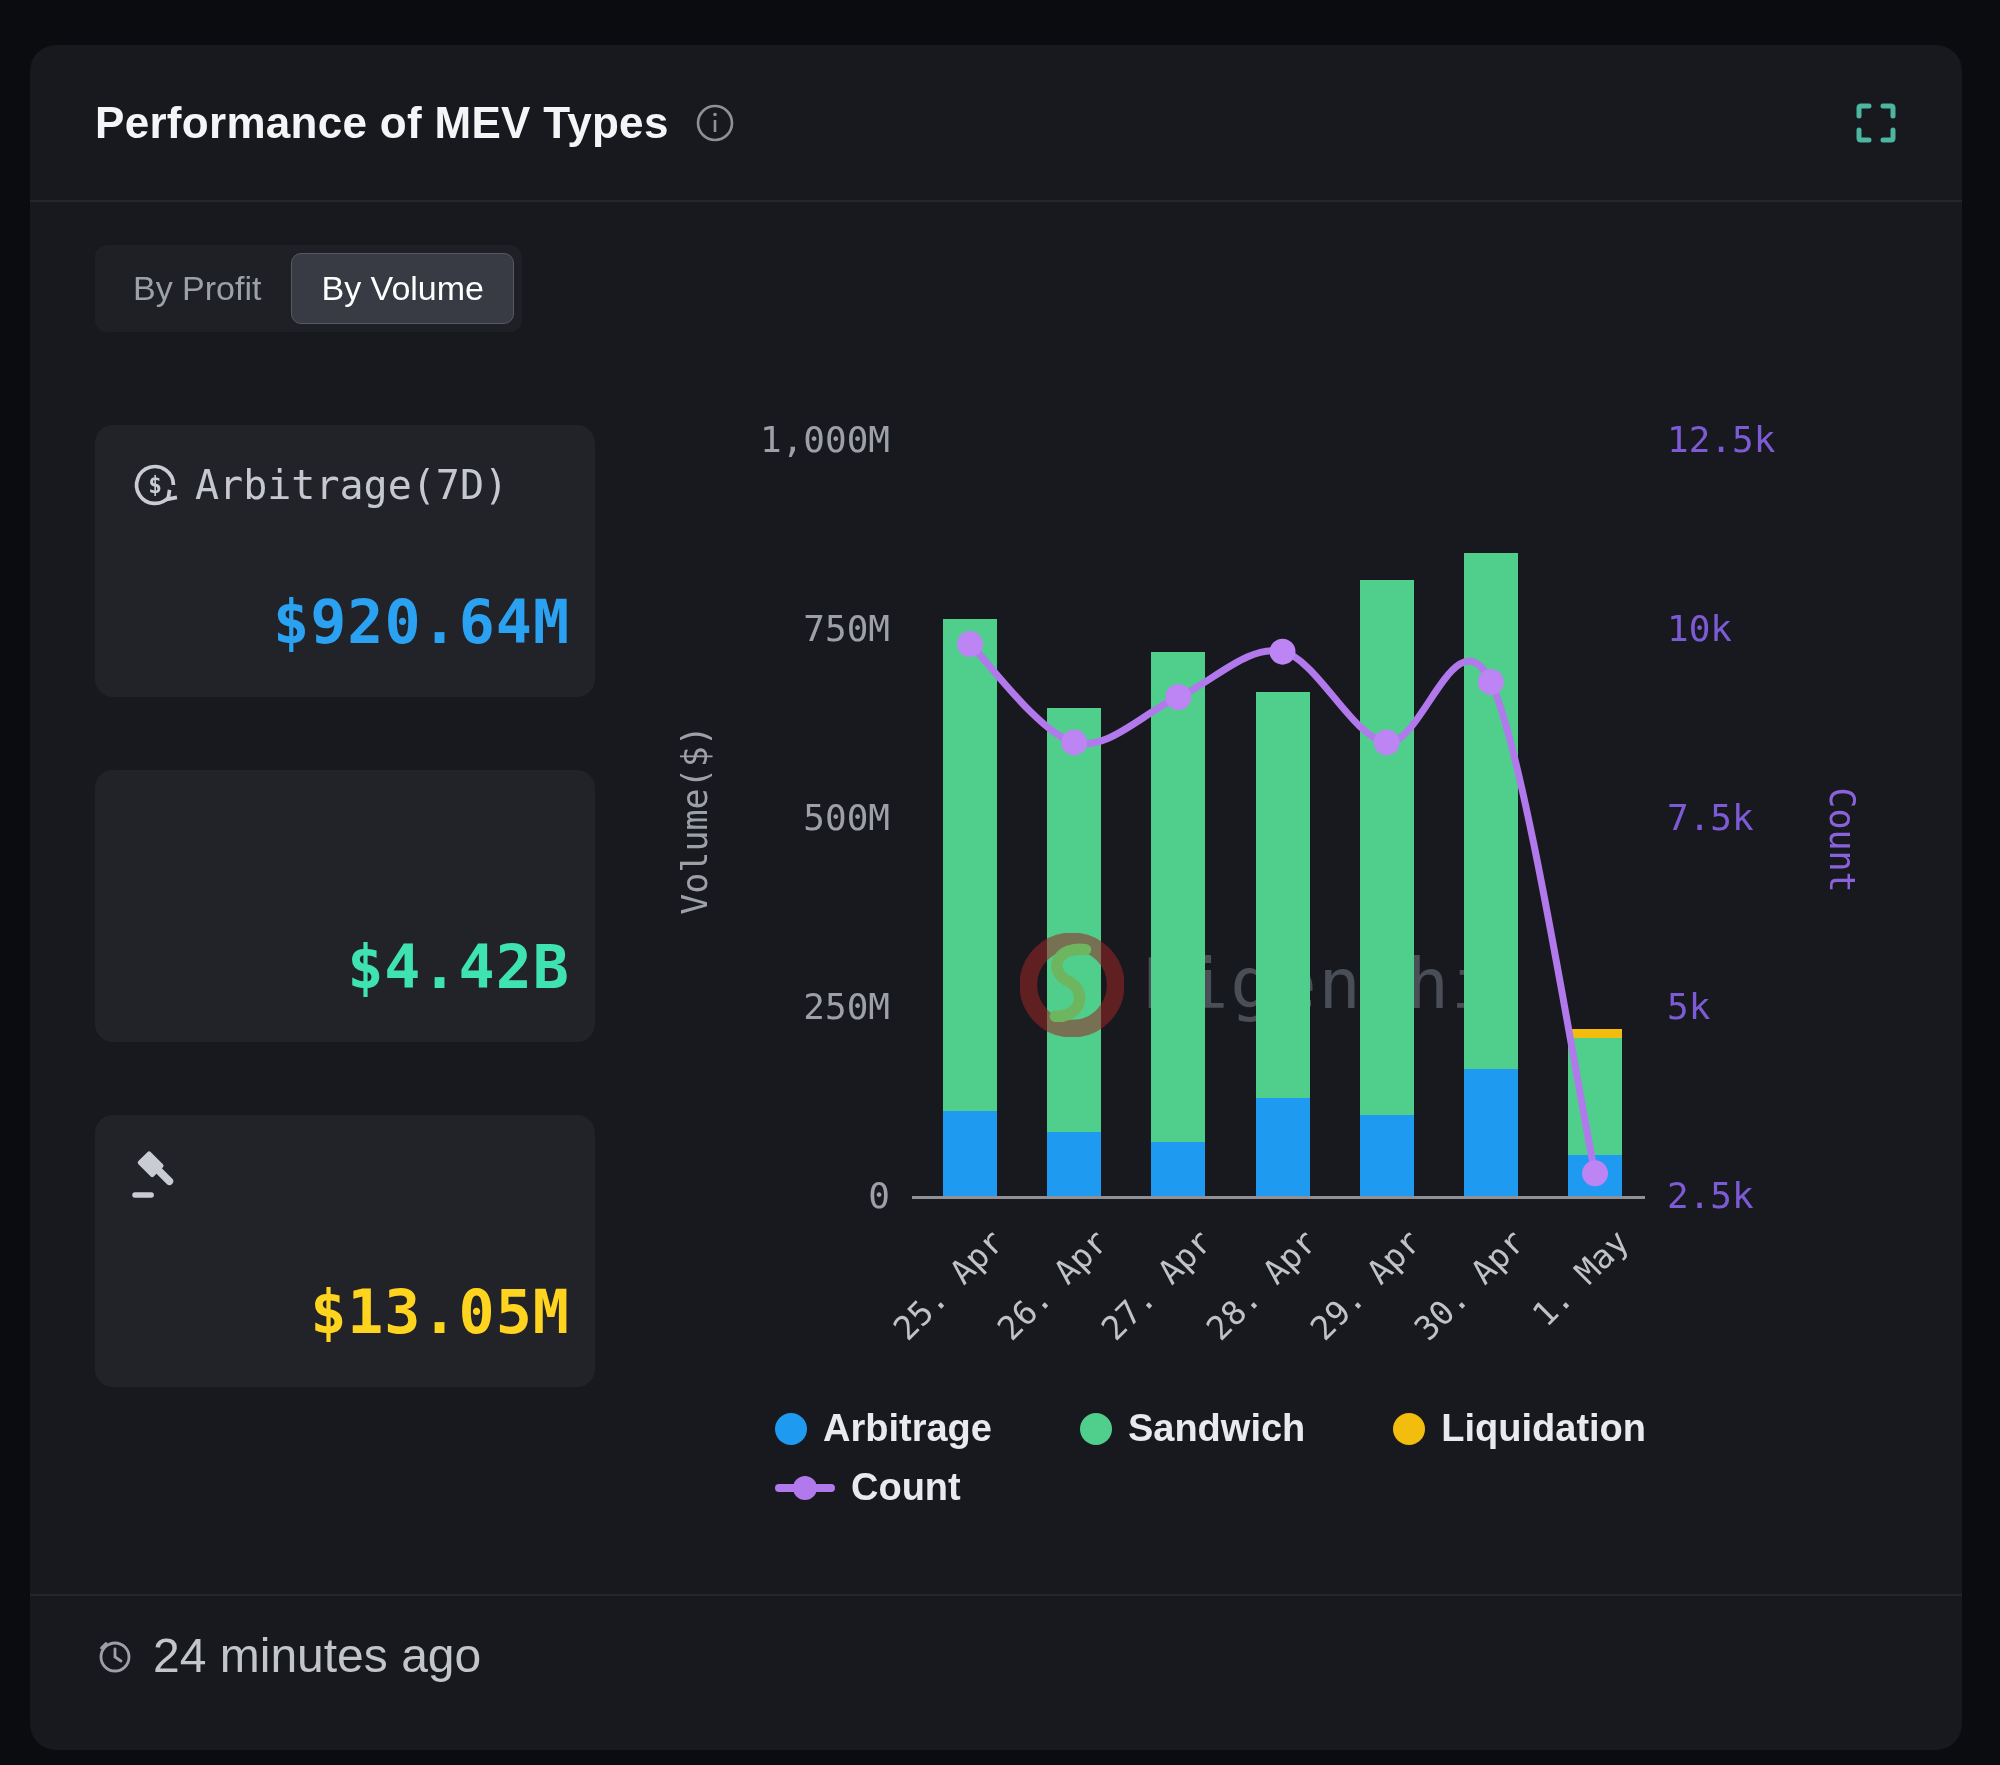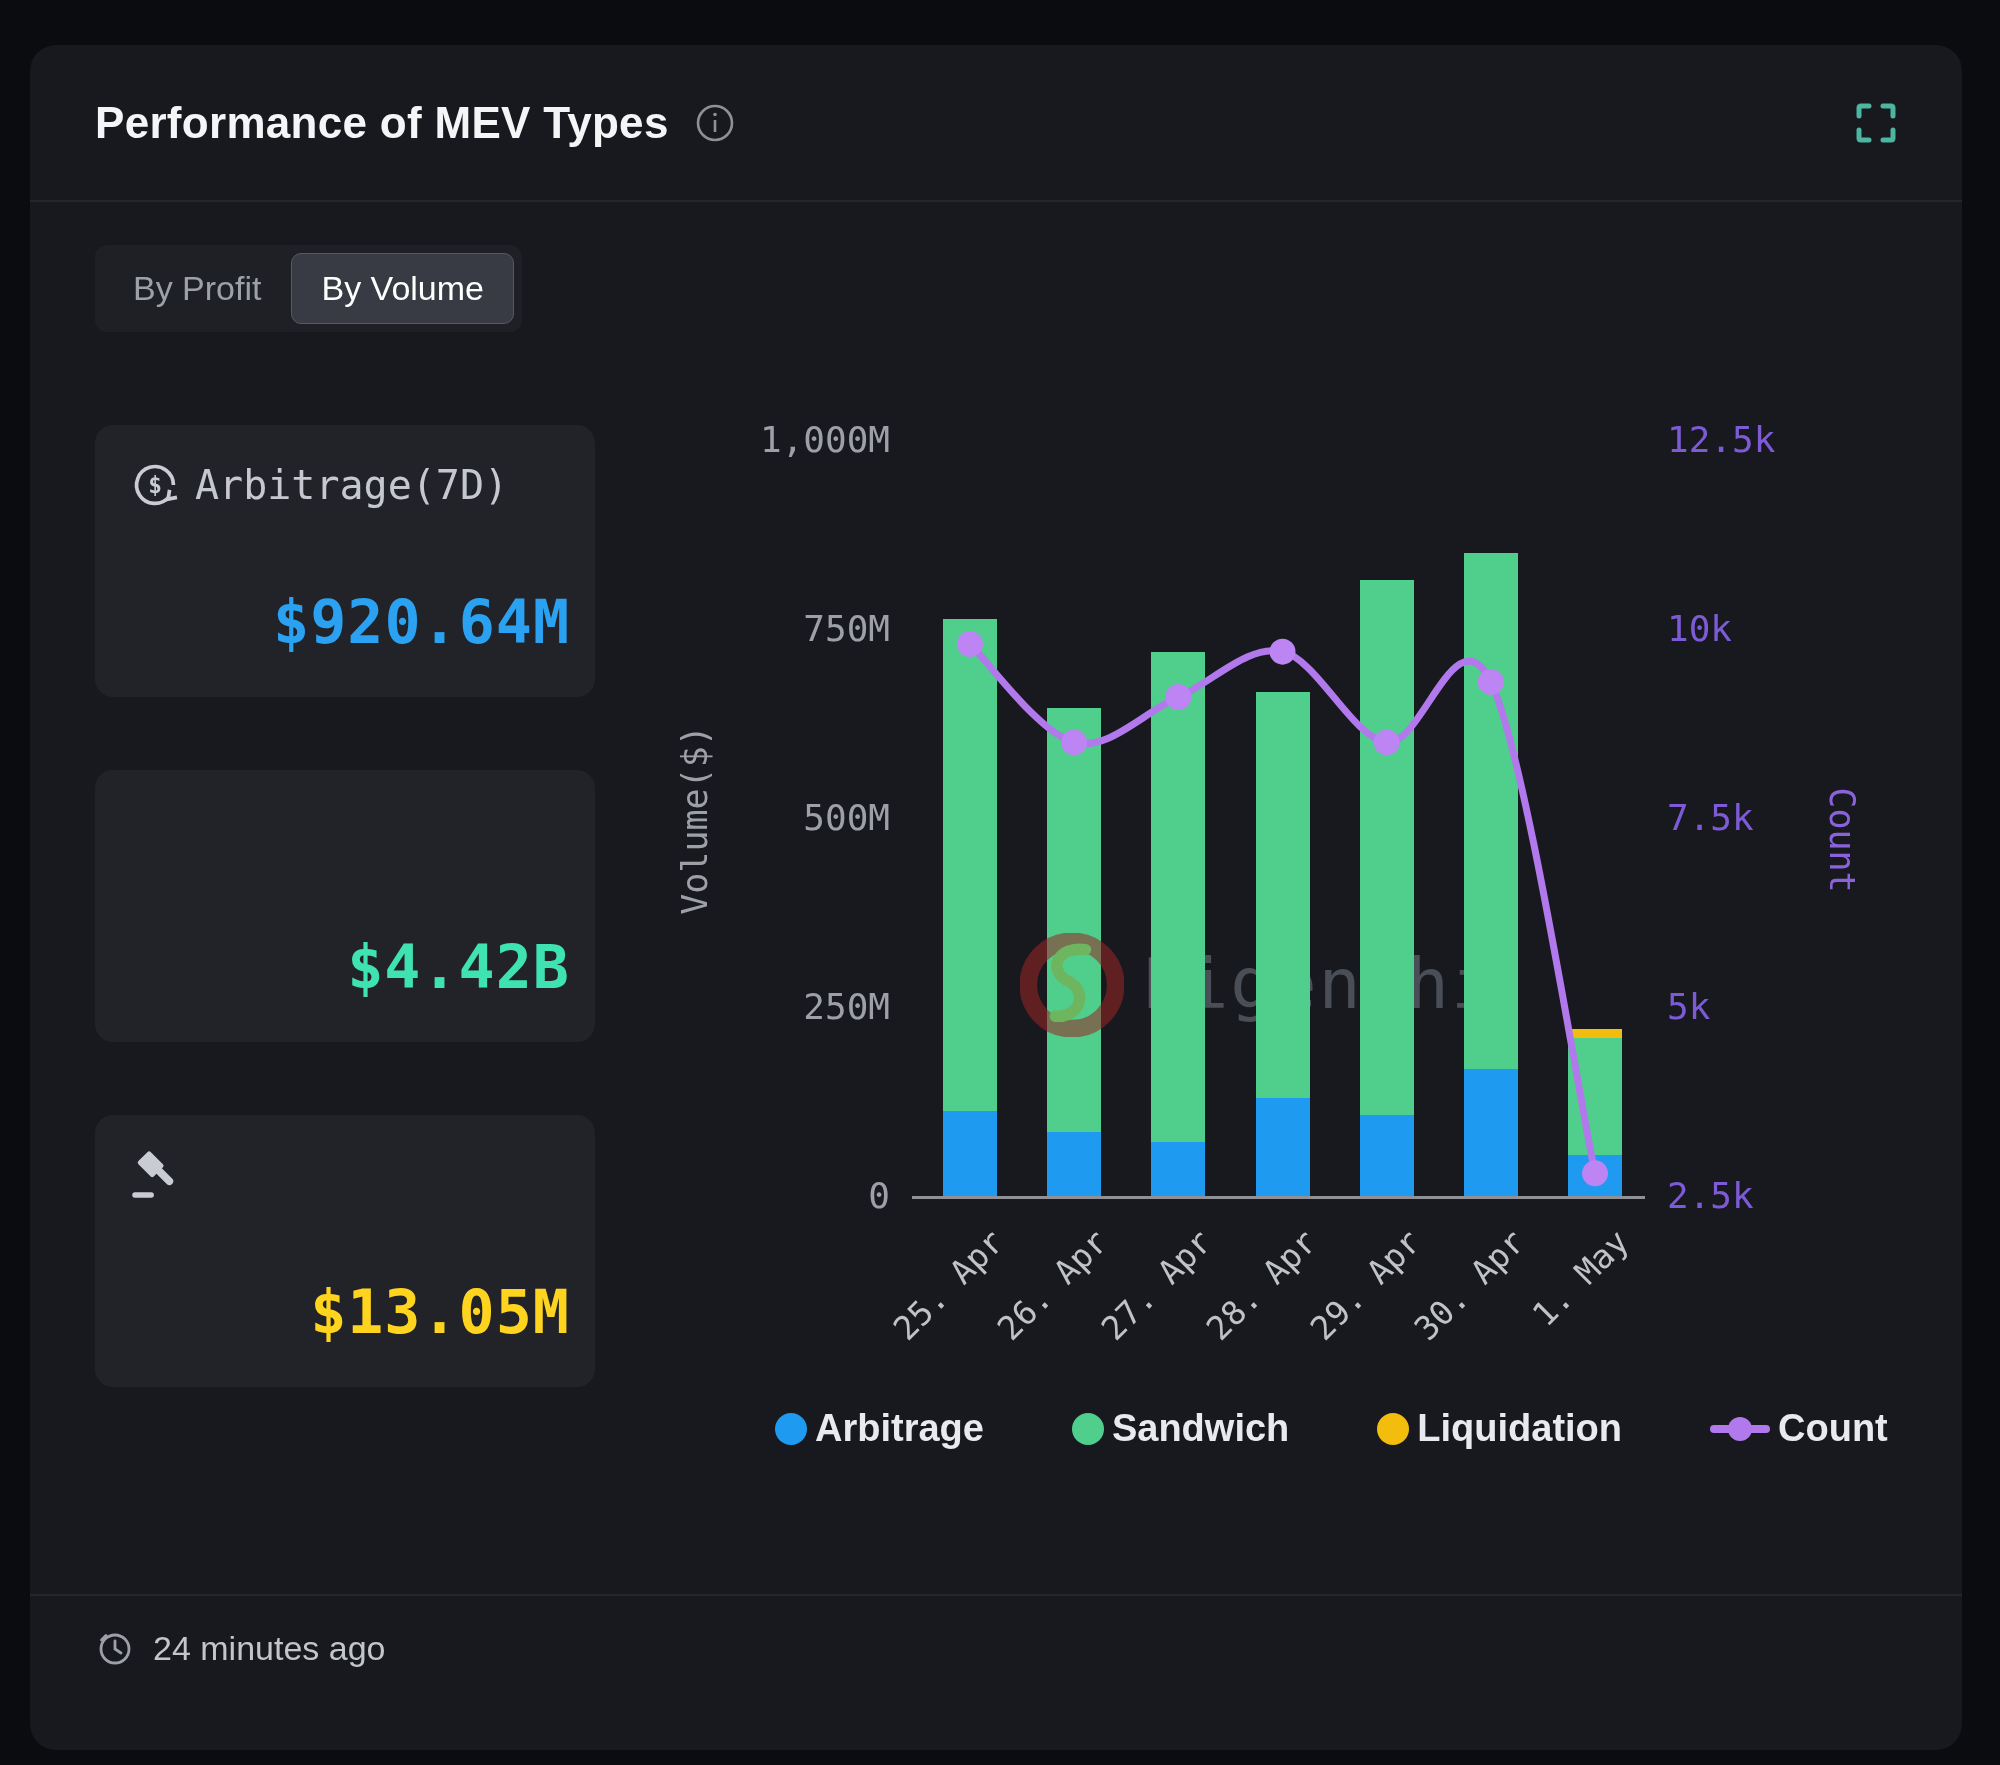--- a/index.html
+++ b/index.html
@@ -43,30 +43,30 @@
   .cAxisName{position:absolute;left:1712px;top:775px;width:200px;height:40px;text-align:center;
         transform:rotate(90deg);font-family:"DejaVu Sans Mono",monospace;font-size:35px;color:#8A63DC;}
   .lineSvg{position:absolute;left:0;top:0;overflow:visible;z-index:5;}
   
   .wm-logo{position:absolute;left:990px;top:888px;width:104px;height:104px;opacity:.55;z-index:2;}
   .wm-text{position:absolute;left:1112px;top:898px;font-size:70px;color:#4A4E57;z-index:2;
            letter-spacing:2px;mix-blend-mode:lighten;font-family:"DejaVu Sans Mono",monospace;}
   
   .legend{position:absolute;left:745px;top:1362px;width:1140px;display:flex;flex-wrap:wrap;
           column-gap:88px;row-gap:16px;z-index:7;}
-  .lg-item{display:flex;align-items:center;gap:8px;cursor:pointer;}
+  .lg-item{display:flex;align-items:center;gap:16px;cursor:pointer;}
   .lg-dot{width:32px;height:32px;border-radius:50%;}
   .lg-line{position:relative;width:60px;height:8px;border-radius:4px;}
   .lg-line::after{content:"";position:absolute;left:50%;top:50%;width:24px;height:24px;
                   border-radius:50%;transform:translate(-50%,-50%);background:inherit;}
   .lg-txt{font-size:38px;font-weight:700;color:#E8EAED;}
   
   .footer{position:absolute;left:65px;top:1583px;display:flex;align-items:center;gap:18px;}
   .footer .clk{width:40px;height:40px;}
-  .footer .ftxt{font-size:34px;color:#C2C5CA;}
+  .footer .ftxt{font-size:48px;color:#C2C5CA;}
 </style>
 </head>
 <body>
 
 <div class="card">
 
   <div class="hdr">
     <span class="title">Performance of MEV Types</span>
     <svg class="info" viewBox="0 0 40 40" fill="none" stroke="#8D9196" stroke-width="2.6">
       <circle cx="20" cy="20" r="17"></circle>

